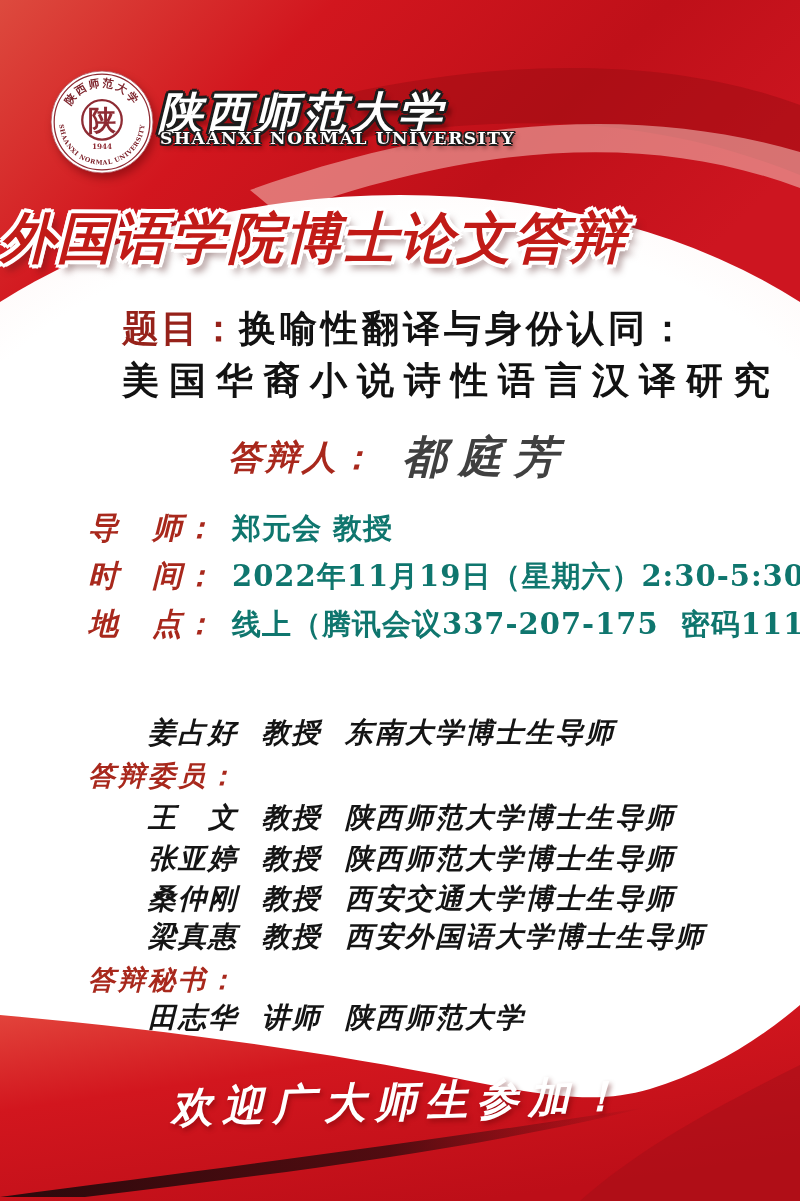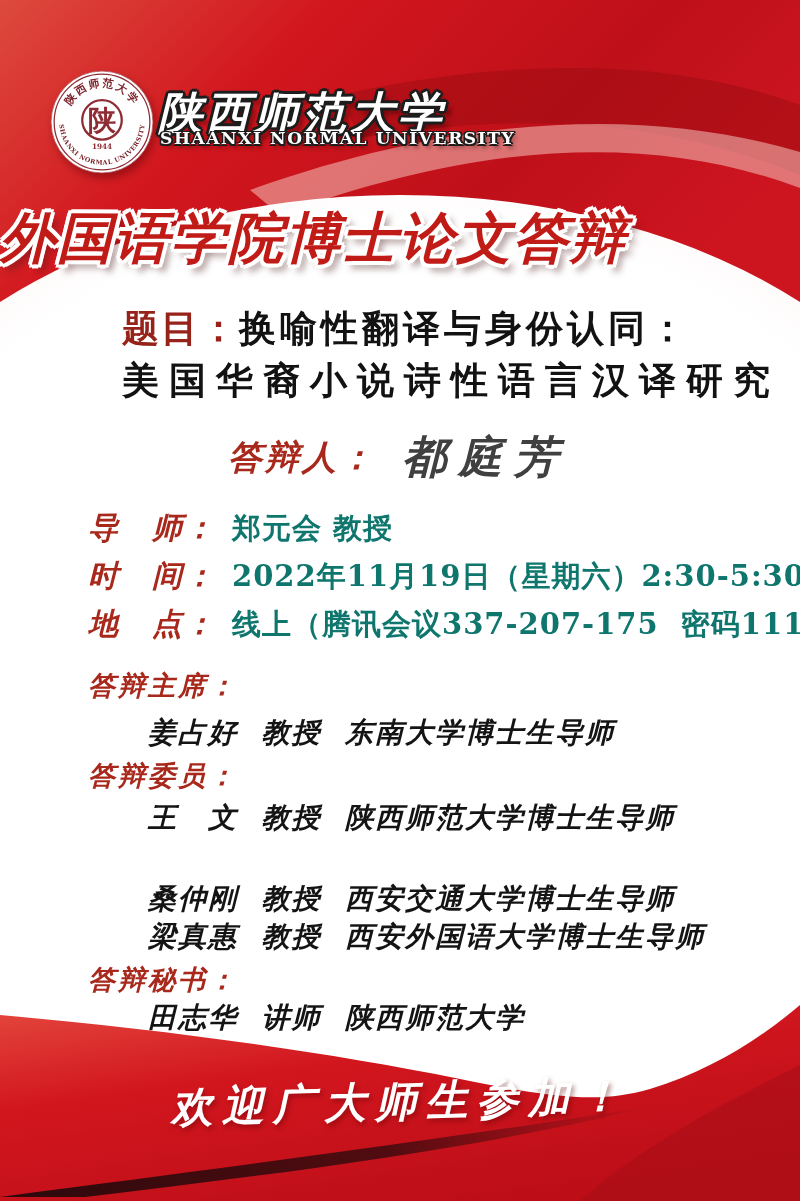--- a/index.html
+++ b/index.html
@@ -169,25 +169,25 @@
 
   <div class="topic-line topic-line1"><span class="topic-label">题目：</span><span>换喻性翻译与身份认同：</span></div>
   <div class="topic-line topic-line2">美国华裔小说诗性语言汉译研究</div>
 
   <div class="candidate-row"><span class="candidate-label">答辩人：</span><span class="candidate-name">都庭芳</span></div>
 
   <div class="info-row row-advisor"><span class="lbl">导　师：</span><span class="val">郑元会 教授</span></div>
   <div class="info-row row-time"><span class="lbl">时　间：</span><span class="val">2022年11月19日（星期六）2:30-5:30</span></div>
   <div class="info-row row-venue"><span class="lbl">地　点：</span><span class="val">线上（腾讯会议337-207-175  密码1119）</span></div>
 
-  <div class="section-label lbl-chair">答辩主席：</div>
   <div class="member-row row-chair">姜占好  教授  东南大学博士生导师</div>
 
   <div class="section-label lbl-committee">答辩委员：</div>
   <div class="member-row row-m0">王　文  教授  陕西师范大学博士生导师</div>
+  <div class="member-row row-m1">张亚婷  教授  陕西师范大学博士生导师</div>
   <div class="member-row row-m2">桑仲刚  教授  西安交通大学博士生导师</div>
   <div class="member-row row-m3">梁真惠  教授  西安外国语大学博士生导师</div>
 
   <div class="section-label lbl-secretary">答辩秘书：</div>
   <div class="member-row row-secretary">田志华  讲师  陕西师范大学</div>
 
   <svg class="bg bottom-bg" width="800" height="212" viewBox="0 0 800 212" preserveAspectRatio="none">
     <defs>
       <linearGradient id="gBot" x1="0" y1="0" x2="0.6" y2="1">
         <stop offset="0" stop-color="#e4483e"></stop>

